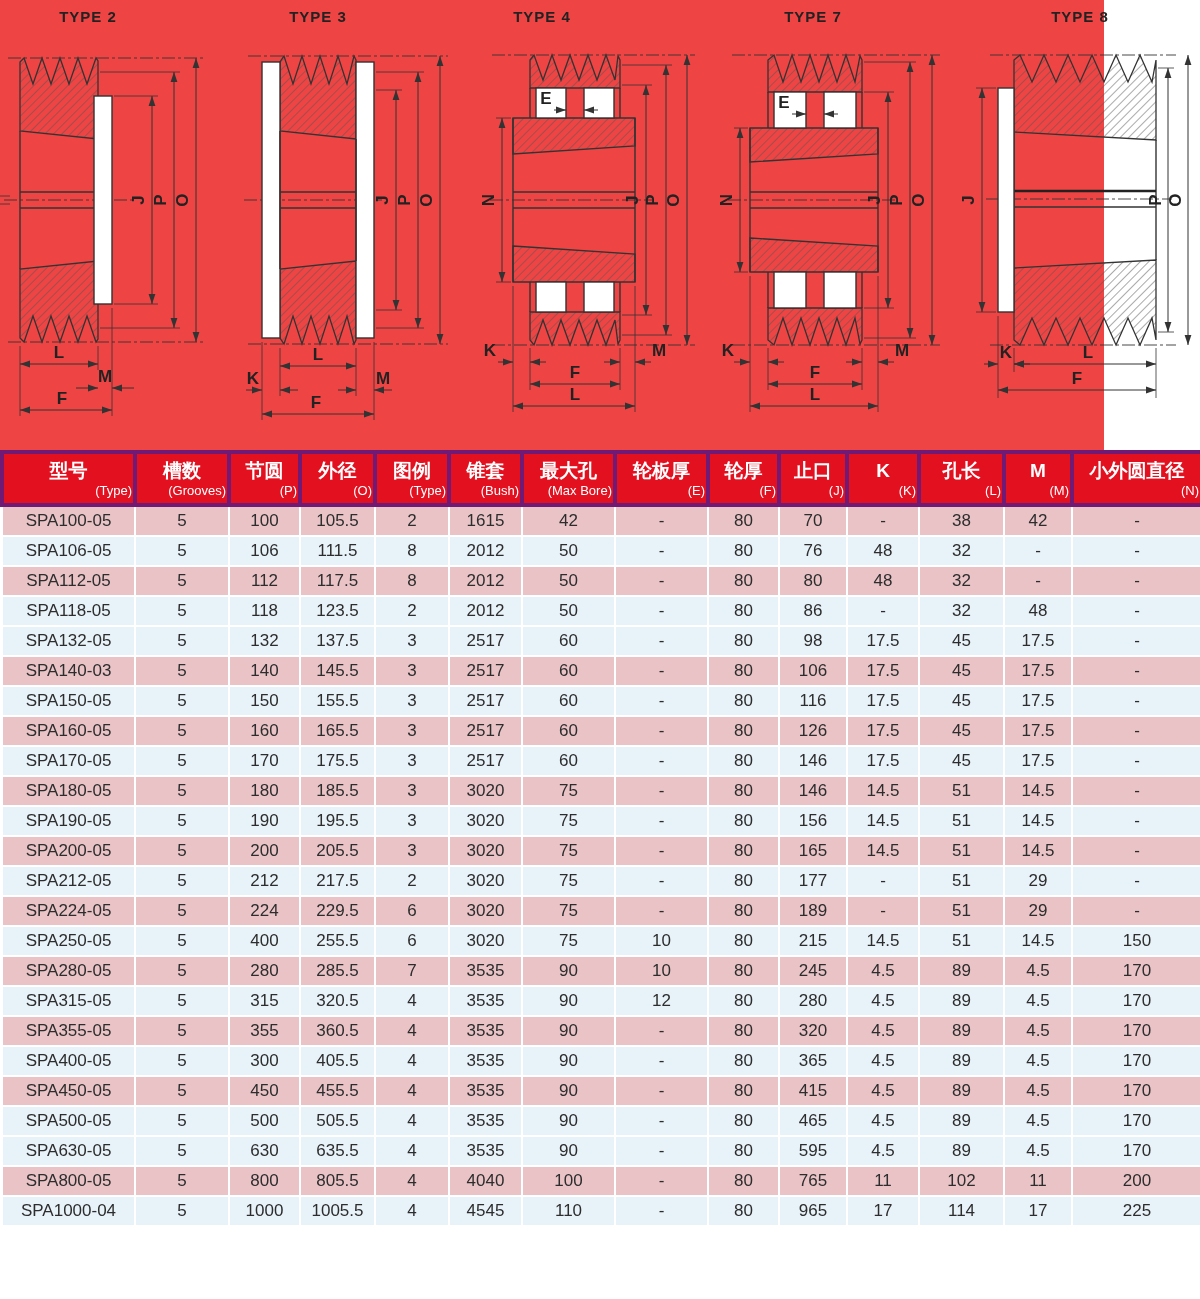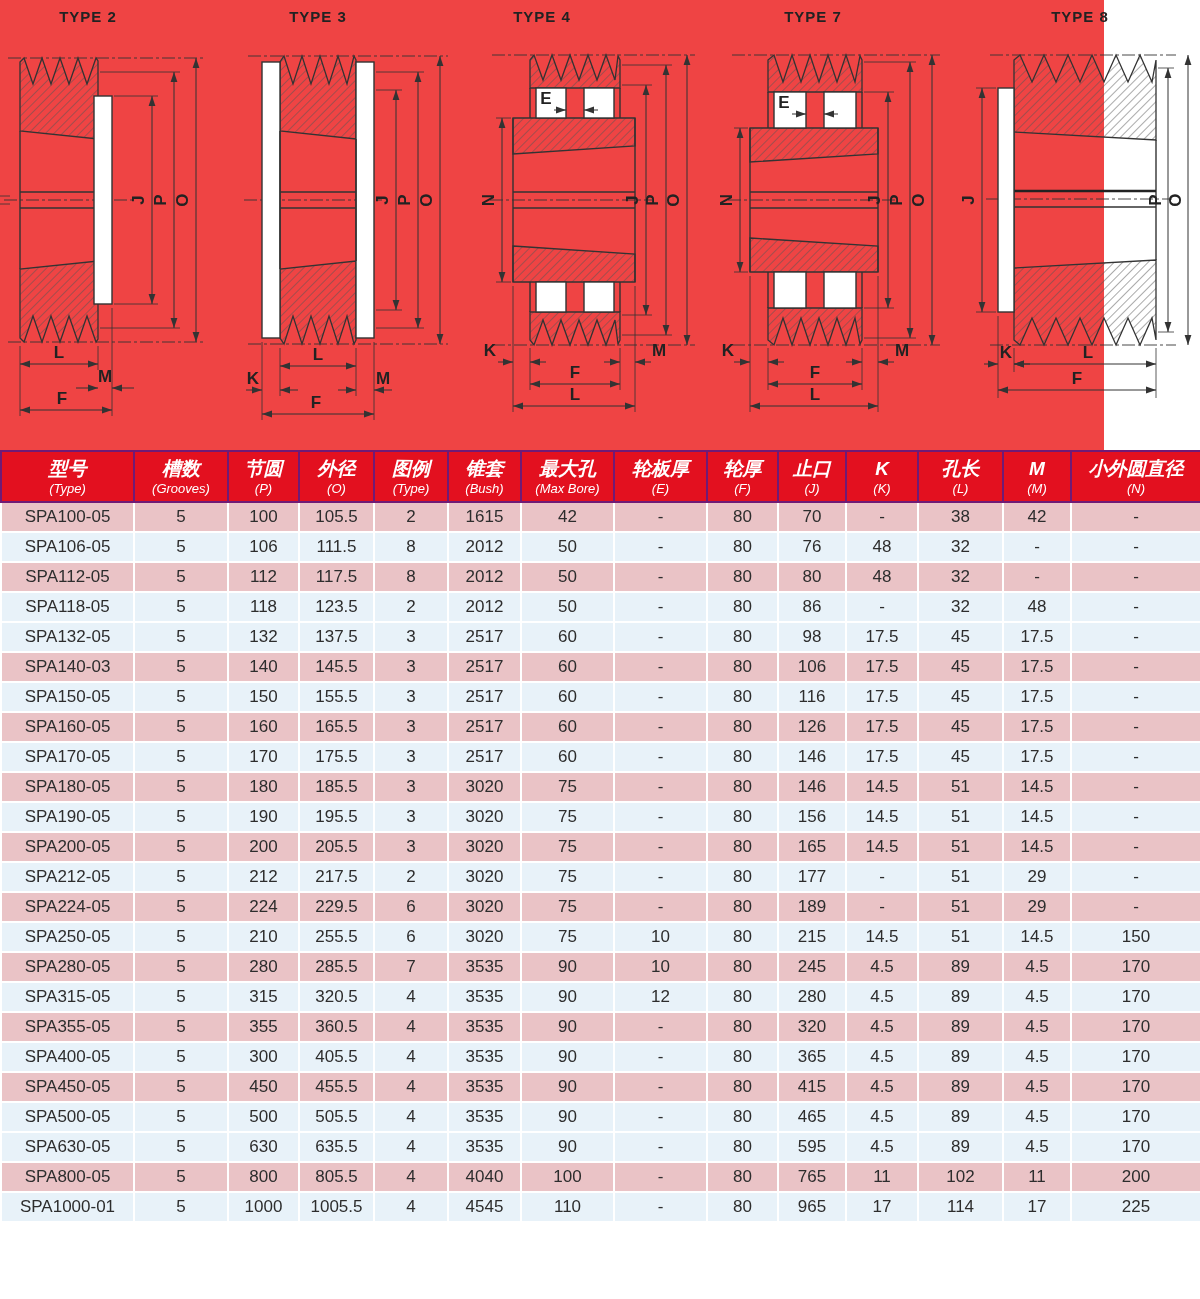--- a/index.html
+++ b/index.html
@@ -16,24 +16,24 @@
   svg .plate   { fill:#fff; stroke:#333; stroke-width:1.4; }
   svg .hatch   { stroke:#333; stroke-width:1.3; }
   svg .dim     { stroke:#333; stroke-width:1; fill:none; }
   svg .wit     { stroke:#333; stroke-width:0.8; fill:none; }
   svg .cl      { stroke:#333; stroke-width:0.9; fill:none; stroke-dasharray:13 3 3 3; }
 
   
   table.spec { width:1200px; border-collapse:collapse; table-layout:fixed; }
   table.spec th {
     background:var(--header-red,#e3101f); color:#fff;
-    border:2px solid #701a75; padding:5px 1px; vertical-align:middle;font-style:italic;
+    border:4px solid #701a75; padding:5px 1px; vertical-align:middle;
   }
   table.spec th .zh { font-size:19px; font-weight:700; line-height:1.25; }
-  table.spec th .en { font-size:13px; font-weight:400; line-height:1.2; }
+  table.spec th .en { font-size:13px; font-weight:400; line-height:1.2;text-align:right; }
   table.spec td {
     border:2px solid #fff; height:28px; padding:0 2px;
     text-align:center; font-size:17px; color:#2d2d2d; overflow:hidden;
   }
   tr.row-pink td { background:var(--row-pink,#eac3c6); }
   tr.row-blue td { background:var(--row-blue,#e8f2f9); }
 </style>
 </head>
 <body>
 
@@ -595,21 +595,21 @@
         <td>80</td>
         <td>189</td>
         <td>-</td>
         <td>51</td>
         <td>29</td>
         <td>-</td>
       </tr>
       <tr class="row-blue">
         <td>SPA250-05</td>
         <td>5</td>
-        <td>210</td>
+        <td>400</td>
         <td>255.5</td>
         <td>6</td>
         <td>3020</td>
         <td>75</td>
         <td>10</td>
         <td>80</td>
         <td>215</td>
         <td>14.5</td>
         <td>51</td>
         <td>14.5</td>
@@ -737,21 +737,21 @@
         <td>100</td>
         <td>-</td>
         <td>80</td>
         <td>765</td>
         <td>11</td>
         <td>102</td>
         <td>11</td>
         <td>200</td>
       </tr>
       <tr class="row-blue">
-        <td>SPA1000-01</td>
+        <td>SPA1000-04</td>
         <td>5</td>
         <td>1000</td>
         <td>1005.5</td>
         <td>4</td>
         <td>4545</td>
         <td>110</td>
         <td>-</td>
         <td>80</td>
         <td>965</td>
         <td>17</td>

